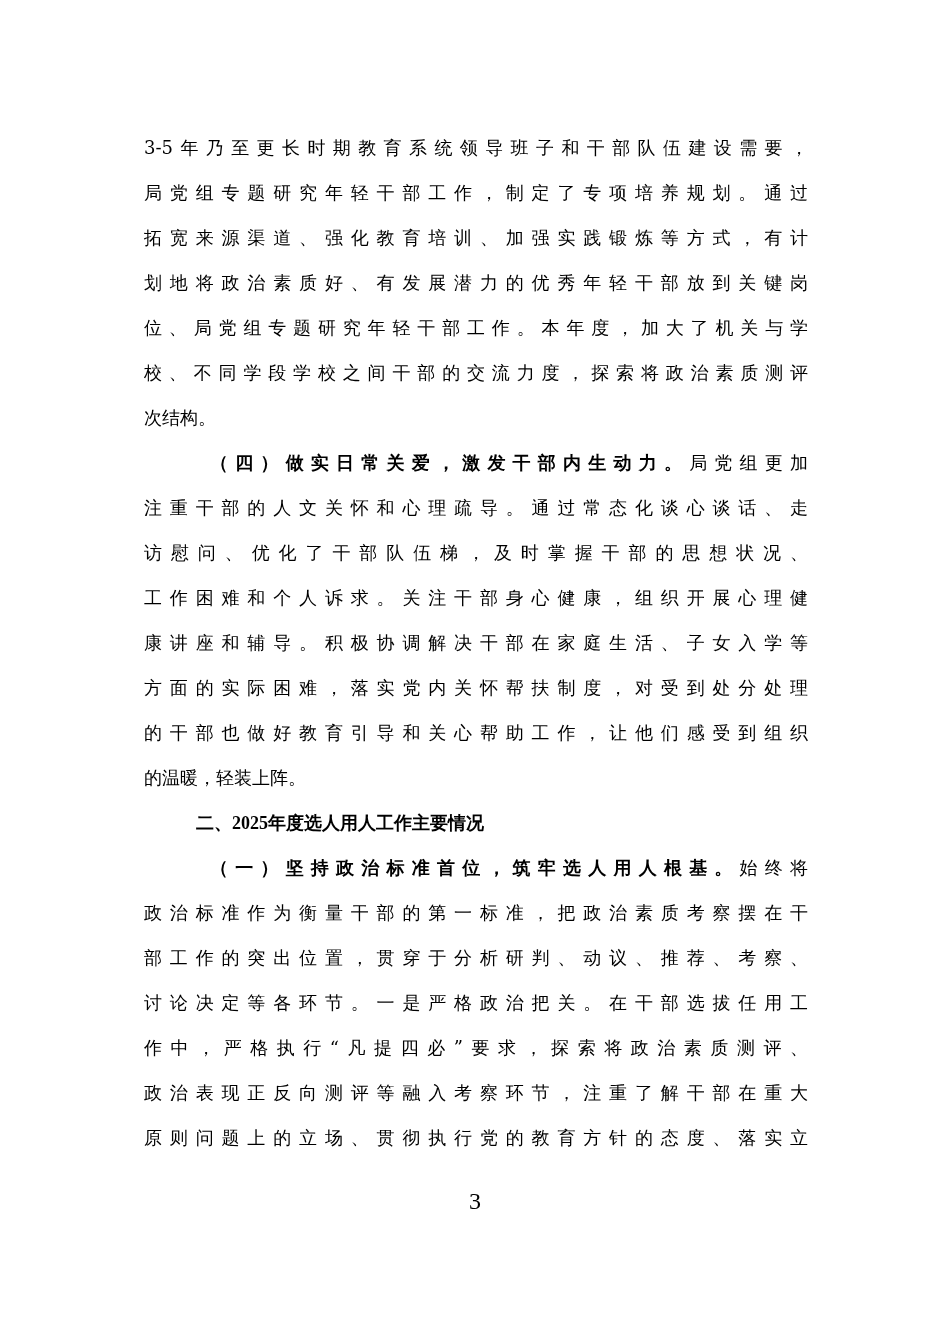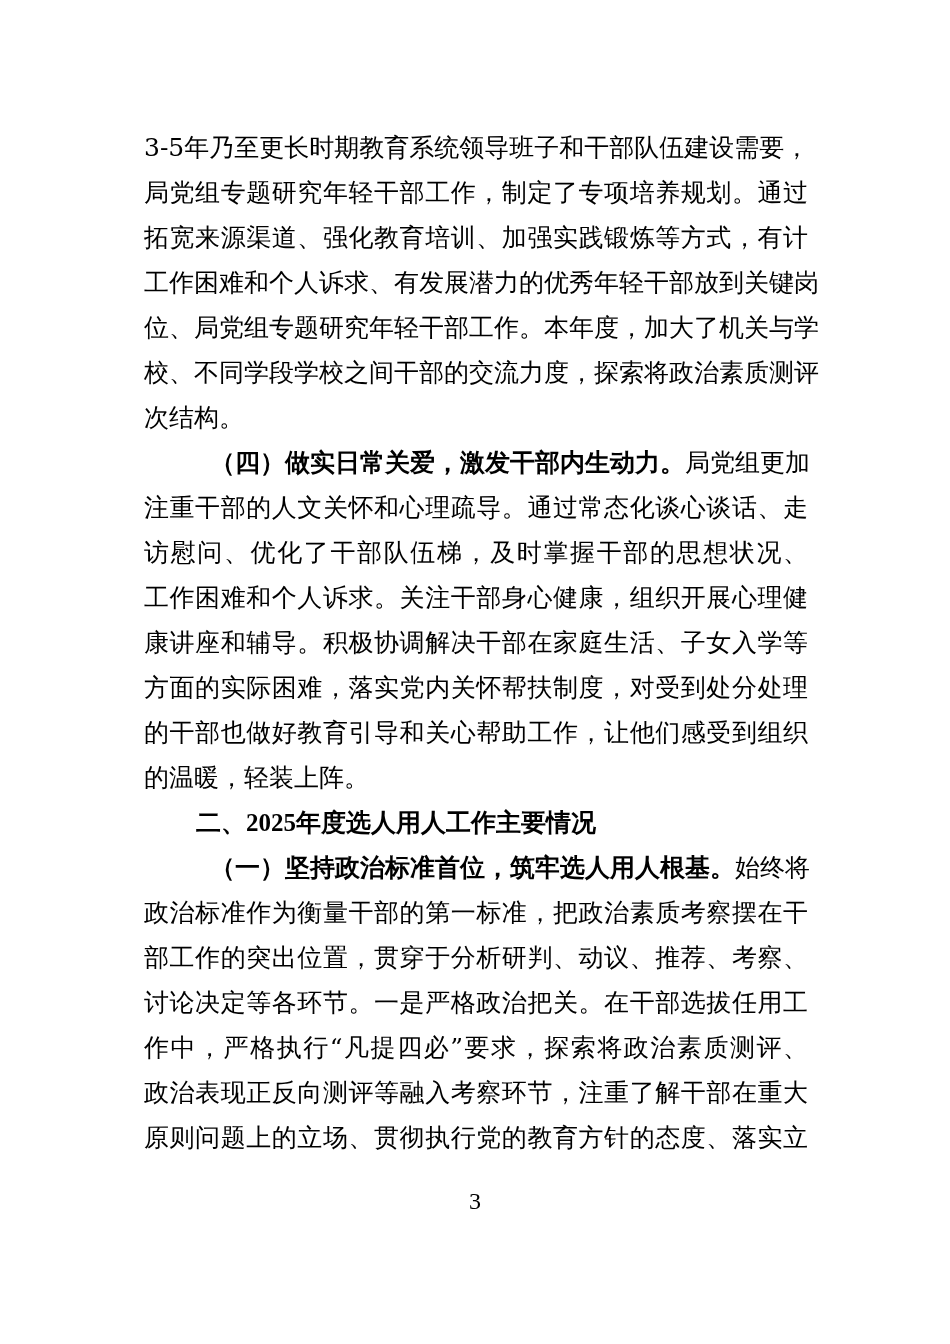--- a/index.html
+++ b/index.html
@@ -1,38 +1,38 @@
 <!DOCTYPE html>
 <html><head>
 <meta charset="utf-8">
 <style>
   html, body { margin: 0; padding: 0; background: #ffffff; }
   body { width: 950px; height: 1344px; position: relative; overflow: hidden;
          font-family: "DejaVu Serif", "Liberation Serif", serif; color: #000; }
   .page { position: absolute; left: 0; top: 0; width: 950px; height: 1344px; background: #fff; }
   .line { position: absolute; left: 144px; width: 664px; height: 40px; line-height: 40px;
-          font-size: 25px; white-space: nowrap; text-align: justify; text-align-last: justify;
+          font-size: 18px; white-space: nowrap; text-align: justify; text-align-last: justify;
           letter-spacing: 0px; }
   .line.last { text-align-last: left; }
   .line.indent { left: 210px; width: 598px; }
   .bold { font-weight: bold; }
   .heading { font-family: Liberation Serif, serif; font-weight: bold;
              text-align-last: left; left: 196px; width: 600px; }
   .page-number { position: absolute; left: 0; width: 950px; top: 1188px; text-align: center;
                  font-size: 24px; font-family: "Liberation Serif", serif; }
 </style>
 </head>
 <body>
 
 <div class="page">
 
   <div class="line" style="top:128px">3-5年乃至更长时期教育系统领导班子和干部队伍建设需要，</div>
   <div class="line" style="top:218px">拓宽来源渠道、强化教育培训、加强实践锻炼等方式，有计</div>
   <div class="line" style="top:173px">局党组专题研究年轻干部工作，制定了专项培养规划。通过</div>
-  <div class="line" style="top:263px">工作困难和个人诉求、有发展潜力的优秀年轻干部放到关键岗</div>
+  <div class="line" style="top:263px">划地将政治素质好、有发展潜力的优秀年轻干部放到关键岗</div>
   <div class="line" style="top:308px">位、局党组专题研究年轻干部工作。本年度，加大了机关与学</div>
   <div class="line" style="top:353px">校、不同学段学校之间干部的交流力度，探索将政治素质测评</div>
   <div class="line last" style="top:398px">次结构。</div>
 
   <div class="line indent" style="top:443px">
     <span class="bold">（四）做实日常关爱，激发干部内生动力。</span><span>局党组更加</span>
   </div>
   <div class="line" style="top:488px">注重干部的人文关怀和心理疏导。通过常态化谈心谈话、走</div>
   <div class="line" style="top:533px">访慰问、优化了干部队伍梯，及时掌握干部的思想状况、</div>
   <div class="line" style="top:578px">工作困难和个人诉求。关注干部身心健康，组织开展心理健</div>

